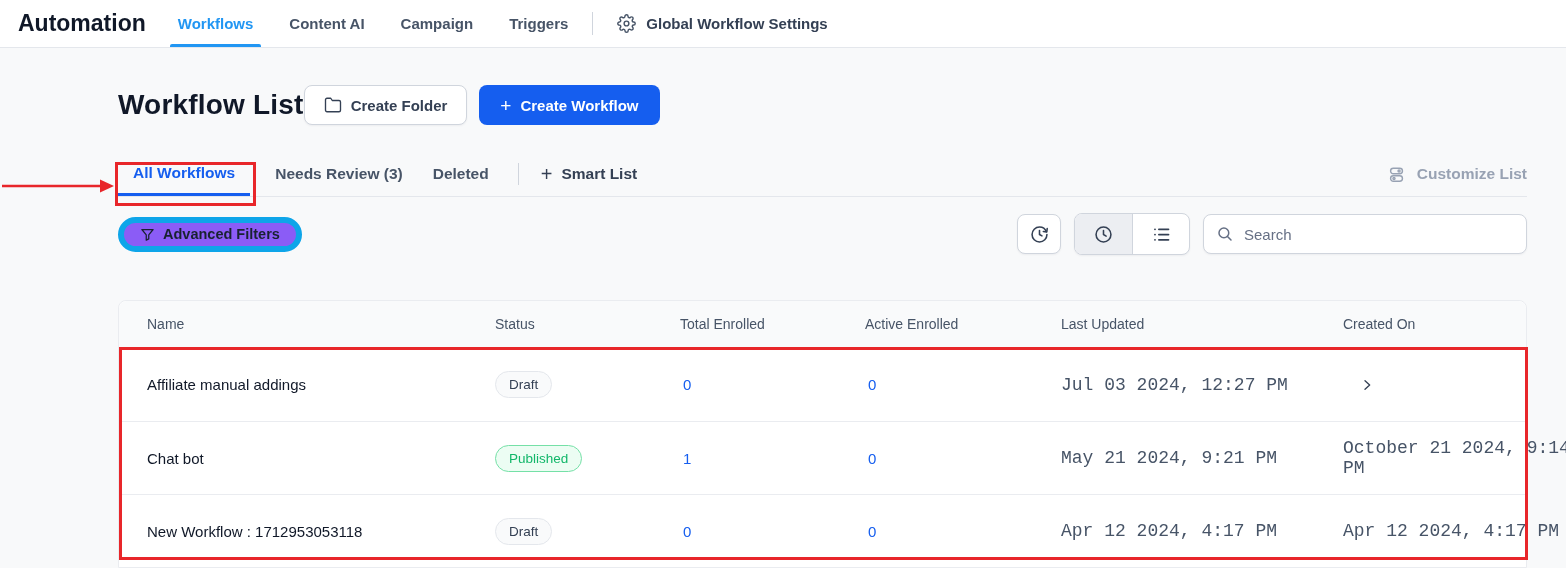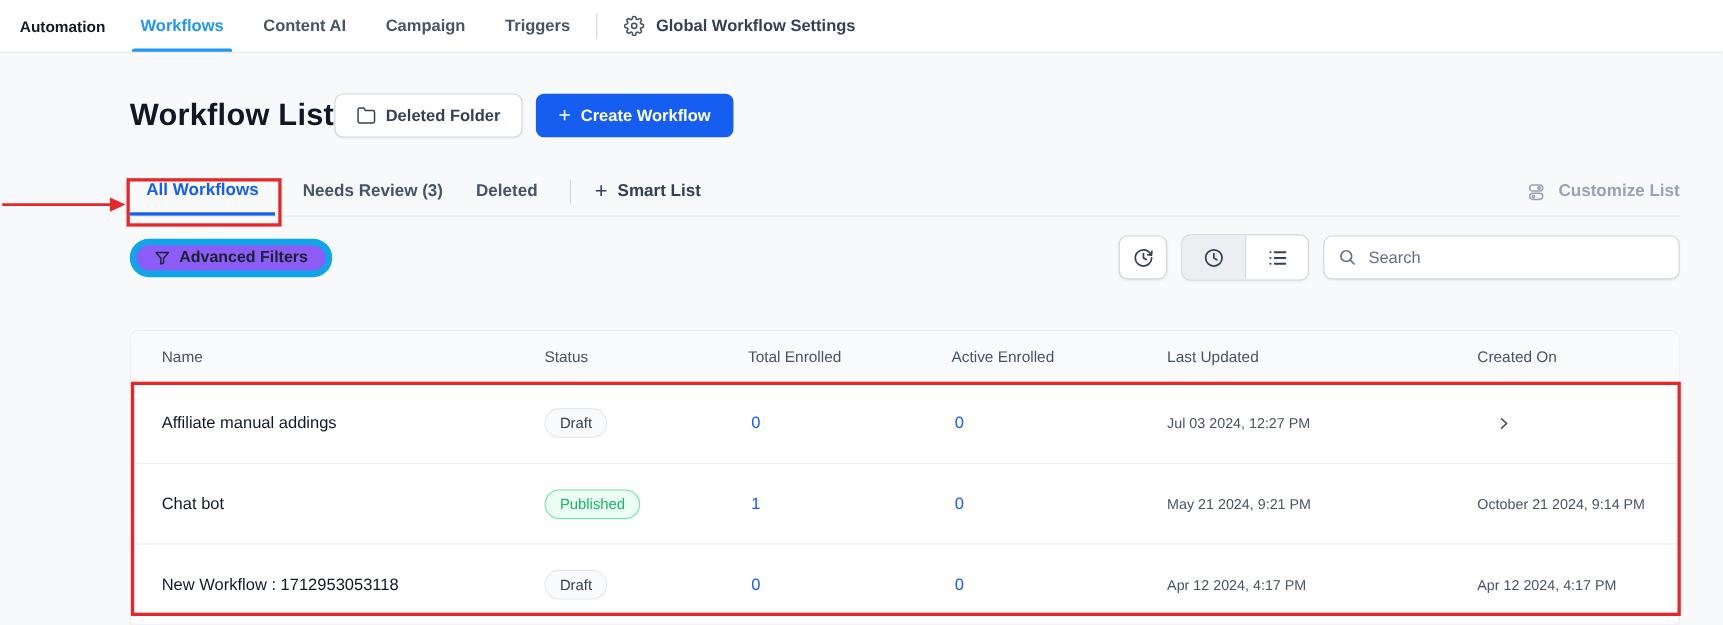--- a/index.html
+++ b/index.html
@@ -10,21 +10,21 @@
     color:var(--text_dark,#101828);
     overflow:hidden;
   }
   .page { position:relative; width:1566px; height:568px; }
 
   
   .topbar {
     height:48px; background:#fff; border-bottom:1px solid var(--border,#e4e7ec);
     display:flex; align-items:stretch; padding-left:18px;
   }
-  .brand { font-size:14px; font-weight:700; color:var(--text_dark); display:flex; align-items:center; }
+  .brand { font-size:23px; font-weight:700; color:var(--text_dark); display:flex; align-items:center; }
   .topnav { display:flex; margin-left:32px; gap:36px; }
   .topnav-tab {
     display:flex; align-items:center; position:relative;
     font-size:15px; font-weight:600; color:var(--text_gray,#475467); cursor:pointer;
   }
   .topnav-tab.active { color:var(--topnav_active,#2196f3); }
   .topnav-tab.active::after {
     content:""; position:absolute; left:-8px; right:-8px; bottom:0; height:3px;
     background:var(--topnav_active,#2196f3); border-radius:2px 2px 0 0;
   }
@@ -93,21 +93,21 @@
   .thead { height:47px; background:#f9fafb; border-bottom:1px solid #eaecf0; border-radius:8px 8px 0 0; }
   .th { font-size:14px; font-weight:500; color:var(--text_gray,#475467); display:flex; align-items:center; gap:7px; }
   .th svg { stroke:var(--text_gray,#475467); }
   .tbody-row { height:73px; }
   .tbody-row + .tbody-row { border-top:1px solid #eaecf0; }
   .cell-name { font-size:15px; font-weight:500; color:var(--text_dark); }
   .badge { display:inline-flex; align-items:center; height:27px; padding:0 13px; border-radius:14px; font-size:13.5px; font-weight:500; }
   .badge-draft { background:#f9fafb; border:1px solid #e4e7ec; color:#344054; }
   .badge-published { background:var(--published_bg,#ecfdf3); border:1px solid var(--published_border,#75e0a7); color:var(--published_text,#12b76a); }
   .cell-count { font-size:15px; font-weight:500; color:var(--accent,#155eef); cursor:pointer; padding-left:3px; }
-  .cell-date { font-size:13px; color:var(--text_gray,#475467); }
+  .cell-date { font-size:18px; color:var(--text_gray,#475467);font-family:Liberation Mono, monospace; }
   .cell-stats { display:flex; justify-content:center; width:48px; }
   .chev { cursor:pointer; display:flex; padding:4px; }
   .chev svg { stroke:#344054; }
   .cell-actions { display:flex; justify-content:flex-start; padding-left:56px; }
   .kebab { cursor:pointer; padding:6px; display:flex; }
   .kebab svg { fill:#344054; }
 
   
   .anno-box { position:absolute; border:3px solid var(--annotation,#e8262a); pointer-events:none; }
   #anno-tab { left:115px; top:162px; width:141px; height:44px; }
@@ -151,21 +151,21 @@
 
     <div class="heading-row">
       <div class="page-title">Workflow List</div>
       <div class="heading-actions">
         <div class="btn btn-secondary">
           <span style="display:flex">
             <svg width="18" height="18" viewBox="0 0 24 24" fill="none" stroke-width="1.8" stroke-linecap="round" stroke-linejoin="round">
                 <path d="M22 19a2 2 0 0 1-2 2H4a2 2 0 0 1-2-2V5a2 2 0 0 1 2-2h5l2 3h9a2 2 0 0 1 2 2z"></path>
               </svg>
           </span>
-          <span>Deleted Folder</span>
+          <span>Create Folder</span>
         </div>
         <div class="btn btn-primary">
           <span class="plus">+</span>
           <span>Create Workflow</span>
         </div>
       </div>
     </div>
 
     <div class="list-tabs">
       <div class="list-tab active">

